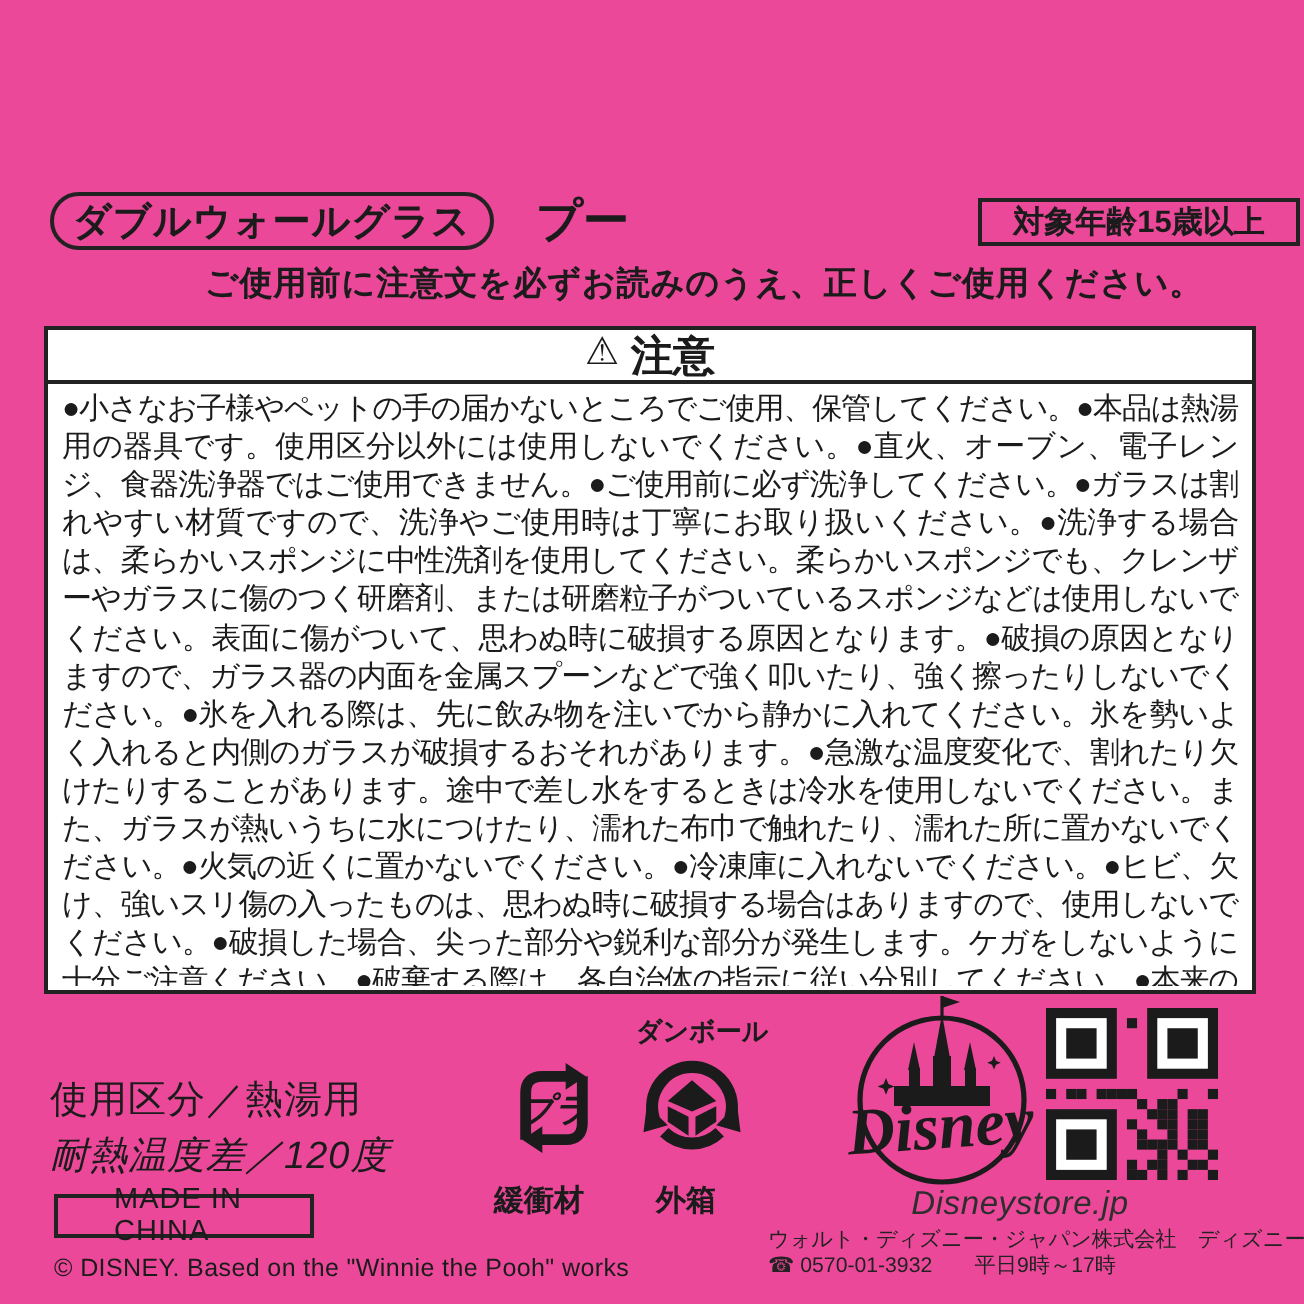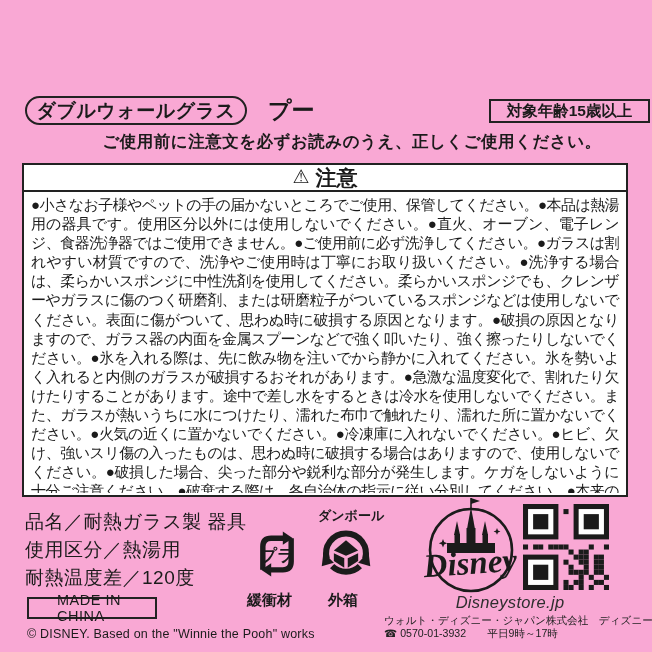--- a/index.html
+++ b/index.html
@@ -1,19 +1,19 @@
 <!DOCTYPE html>
 <html><head>
 <meta charset="utf-8">
 <style>
   * { margin:0; padding:0; box-sizing:border-box; }
   html,body { background:#e8e8e8; }
   .page {
     position:relative; width:652px; height:652px; margin:0 auto;
-    background:#f9a8d4; color:#1b1b1b; overflow:hidden;
+    background:#ec4899; color:#1b1b1b; overflow:hidden;
     font-family:"Liberation Sans","DejaVu Sans",sans-serif;
   }
   
   .pill {
     position:absolute; left:25px; top:96px; width:222px; height:29px;
     border:2px solid #222; border-radius:15px;
     display:flex; align-items:center; justify-content:center;
     font-size:19px; font-weight:700; letter-spacing:0.5px;
   }
   .char-name {
@@ -44,31 +44,31 @@
   .warn-glyph { font-size:19px; font-weight:400; transform:translateY(-1px); }
   .caution-body {
     height:301px; padding:3px 7px 0 7px; overflow:hidden;
     font-size:15px; line-height:19.1px; letter-spacing:-0.6px;
     text-align:justify; font-weight:500;
   }
   
   .spec-line { position:absolute; left:25px; font-size:19px; letter-spacing:0.5px; font-weight:500; }
   .spec-0 { top:509px; }
   .spec-1 { top:537px; }
-  .spec-2 { top:565px; }
+  .spec-2 { top:565px;font-style:italic; }
   .made-in {
     position:absolute; left:27px; top:597px; width:130px; height:22px;
     border:2px solid #222; display:flex; align-items:center; justify-content:center;
     font-size:14.5px; letter-spacing:0.5px; font-weight:500;padding-left:28px;
   }
   .copyright { position:absolute; left:27px; top:627px; font-size:12.5px; letter-spacing:0.2px; }
   
   .cardboard-header { position:absolute; left:318px; top:507px; font-size:13px; font-weight:600; }
   .mark-icon { position:absolute; }
-  .plastic-mark { left:252px; top:528px; }
+  .plastic-mark { left:252px; top:528px;font-style:italic; }
   .cardboard-mark { left:320px; top:528px; }
   .mark-label { position:absolute; top:591px; font-size:15px; font-weight:600; }
   .label-cushion { left:247px; }
   .label-outer { left:328px;font-family:Liberation Serif, serif; }
   
   .castle-logo { position:absolute; left:421px; top:495px; }
   .qr { position:absolute; left:523px; top:504px; }
   .store-url { position:absolute; left:420px; top:593px; width:180px; text-align:center; font-size:16.5px; color:#2e2e2e; letter-spacing:0.3px;font-style:italic; }
   .company { position:absolute; left:384px; top:614px; width:268px; font-size:10.6px; line-height:12.8px; color:#222; white-space:nowrap; }
 </style>
@@ -85,21 +85,20 @@
   <div class="instruction">ご使用前に注意文を必ずお読みのうえ、正しくご使用ください。</div>
 
   <div class="caution-box">
     <div class="caution-header">
       <span class="warn-glyph">⚠</span>
       <span>注意</span>
     </div>
     <div class="caution-body">●小さなお子様やペットの手の届かないところでご使用、保管してください。●本品は熱湯用の器具です。使用区分以外には使用しないでください。●直火、オーブン、電子レンジ、食器洗浄器ではご使用できません。●ご使用前に必ず洗浄してください。●ガラスは割れやすい材質ですので、洗浄やご使用時は丁寧にお取り扱いください。●洗浄する場合は、柔らかいスポンジに中性洗剤を使用してください。柔らかいスポンジでも、クレンザーやガラスに傷のつく研磨剤、または研磨粒子がついているスポンジなどは使用しないでください。表面に傷がついて、思わぬ時に破損する原因となります。●破損の原因となりますので、ガラス器の内面を金属スプーンなどで強く叩いたり、強く擦ったりしないでください。●氷を入れる際は、先に飲み物を注いでから静かに入れてください。氷を勢いよく入れると内側のガラスが破損するおそれがあります。●急激な温度変化で、割れたり欠けたりすることがあります。途中で差し水をするときは冷水を使用しないでください。また、ガラスが熱いうちに水につけたり、濡れた布巾で触れたり、濡れた所に置かないでください。●火気の近くに置かないでください。●冷凍庫に入れないでください。●ヒビ、欠け、強いスリ傷の入ったものは、思わぬ時に破損する場合はありますので、使用しないでください。●破損した場合、尖った部分や鋭利な部分が発生します。ケガをしないように十分ご注意ください。●破棄する際は、各自治体の指示に従い分別してください。●本来の用途以外に使用しないでください。</div>
   </div>
 
-  <div class="spec-line spec-0">品名／耐熱ガラス製 器具</div>
   <div class="spec-line spec-1">使用区分／熱湯用</div>
   <div class="spec-line spec-2">耐熱温度差／120度</div>
   <div class="made-in">MADE IN CHINA</div>
   <div class="copyright">© DISNEY. Based on the "Winnie the Pooh" works</div>
 
   <div class="cardboard-header">ダンボール</div>
 
   <div class="mark-icon plastic-mark">
     <svg width="50" height="52" viewBox="0 0 60 62">
       <path d="M13,50 L13,22 Q13,12 23,12 L40,12" fill="none" stroke="#1b1b1b" stroke-width="6.5"></path>

